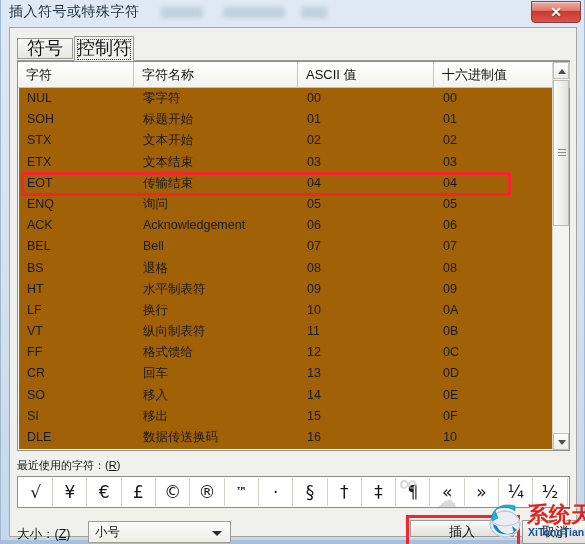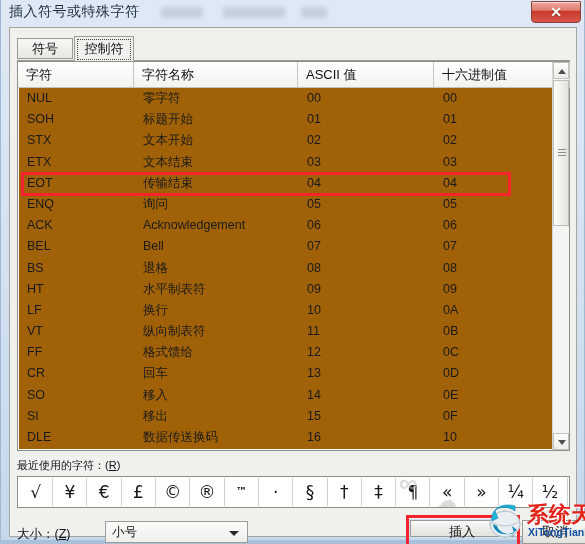--- a/index.html
+++ b/index.html
@@ -53,21 +53,21 @@
     position:absolute;left:8px;top:27px;width:568px;height:510px;
     background:#f0f0ec;
     border:1px solid #a6a6a0;
     box-sizing:border-box;
   }
   
   #tabstrip{position:absolute;left:7px;top:8px;height:24px;}
   .tab{
     position:absolute;top:0;height:23px;
     box-sizing:border-box;
-    font-size:13px;color:#111;
+    font-size:18px;color:#111;
     text-align:center;
     line-height:21px;
     cursor:pointer;
     white-space:nowrap;
   }
   .tab.inactive{
     left:0;width:56px;
     background:linear-gradient(180deg,#f7f7f4 0%,#e7e7e2 100%);
     border:1px solid #9a9a94;
     border-bottom:1px solid #9a9a94;
@@ -197,21 +197,20 @@
     position:absolute;left:7px;top:498px;
     font-size:12.5px;color:#111;white-space:nowrap;
   }
   #size-label u{text-decoration:underline;}
   #size-select{
     position:absolute;left:78px;top:493px;width:143px;height:22px;
     background:linear-gradient(180deg,#fbfbfa 0%,#eeeeea 100%);
     border:1px solid #9d9d97;
     box-sizing:border-box;
     cursor:pointer;
-    margin-left:17px;
   }
   #size-select .val{
     position:absolute;left:6px;top:0;line-height:20px;
     font-size:12.5px;color:#111;
   }
   #size-select .arrow{
     position:absolute;right:8px;top:9px;width:0;height:0;
     border-left:5px solid transparent;border-right:5px solid transparent;
     border-top:5px solid #2a2a2a;
   }

